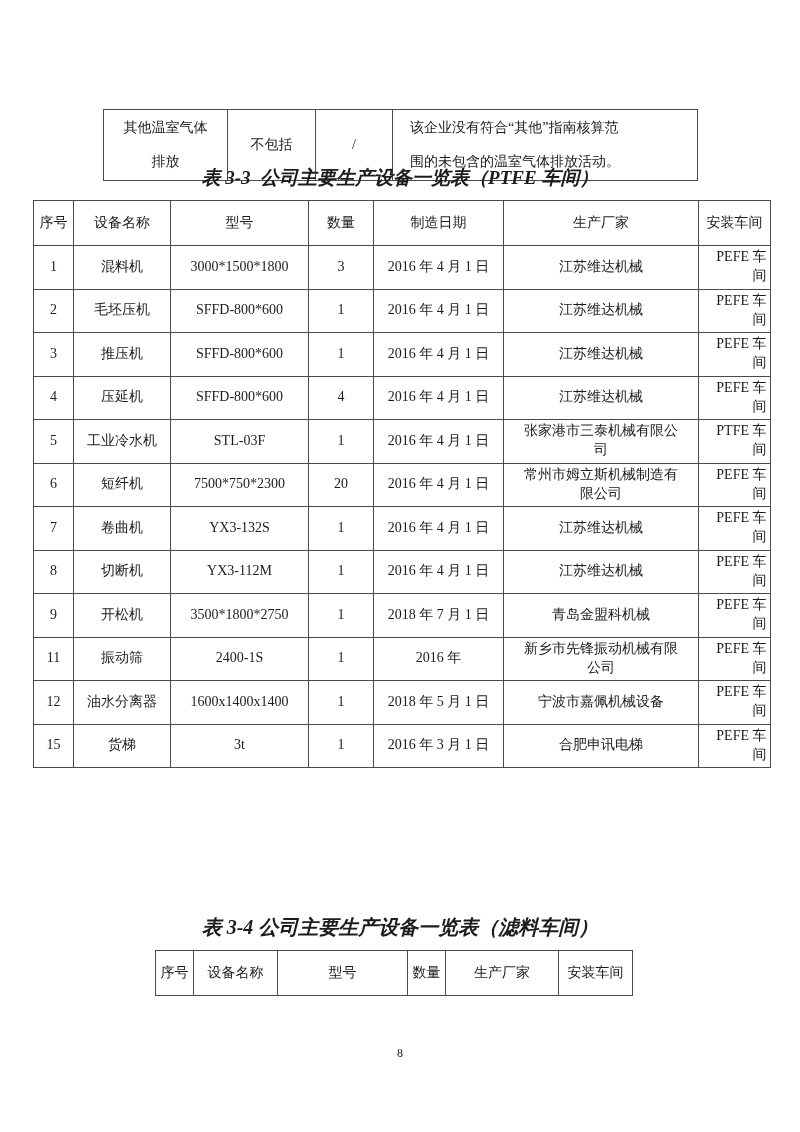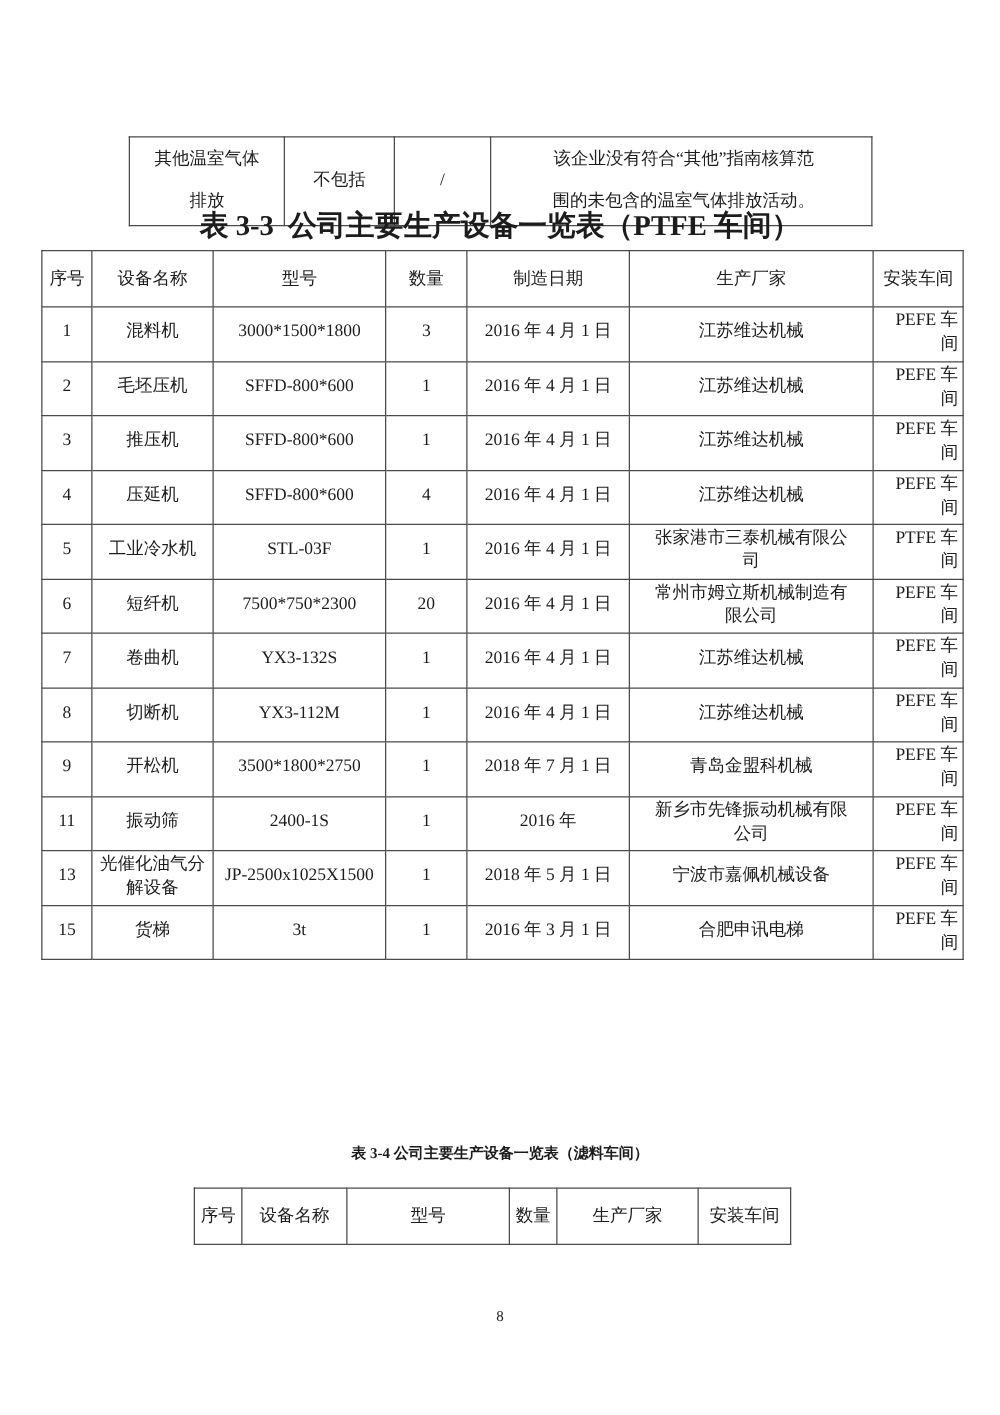--- a/index.html
+++ b/index.html
@@ -6,28 +6,28 @@
   body { margin: 0; background: #ffffff; font-family: "Liberation Serif", "DejaVu Serif", serif; color: #1c1c1c; }
   .page { position: relative; width: 800px; height: 1132px; background: #ffffff; overflow: hidden; }
 
   table { border-collapse: collapse; table-layout: fixed; }
   td, th { border: 1px solid #4a4a4a; text-align: center; vertical-align: middle;
            font-size: 14px; font-weight: normal; padding: 1px 2px; overflow: hidden; }
 
   
   .ghg-table { position: absolute; left: 103px; top: 109px; width: 594px; }
   .ghg-table td { height: 65px; line-height: 34px; }
-  .ghg-note { text-align: center; padding-left: 6px; }
+  .ghg-note { text-align: left; padding-left: 17px; }
   .ghg-note div, .ghg-cat div { line-height: 34px; }
 
   
   .doc-title { position: absolute; left: 0; width: 800px; text-align: center;
                font-weight: bold; white-space: pre; }
-  .title-33 { top: 165px; font-size: 23px; }
-  .title-34 { top: 914px; font-size: 12px; }
+  .title-33 { top: 165px; font-size: 19px; font-style: italic; }
+  .title-34 { top: 914px; font-size: 20px; font-style: italic; }
 
   
   .main-table { position: absolute; left: 33px; top: 200px; width: 737px; }
   .main-table th { height: 45px; }
   .main-table td { height: 43.5px; line-height: 1.35; }
   .main-table td span { display: inline-block; vertical-align: middle; }
   .main-table td:nth-child(2) span { max-width: 88px; }
   .main-table td:nth-child(6) span { max-width: 166px; }
   .main-table td:nth-child(7) span { max-width: 64px; text-align: right; }
 
@@ -174,23 +174,23 @@
         <tr>
           <td><span>11</span></td>
           <td><span>振动筛</span></td>
           <td><span>2400-1S</span></td>
           <td><span>1</span></td>
           <td><span>2016 年</span></td>
           <td><span>新乡市先锋振动机械有限公司</span></td>
           <td><span>PEFE 车间</span></td>
         </tr>
         <tr>
-          <td><span>13</span></td>
-          <td><span>光催化油气分解设备</span></td>
-          <td><span>JP-2500x1025X1500</span></td>
+          <td><span>12</span></td>
+          <td><span>油水分离器</span></td>
+          <td><span>1600x1400x1400</span></td>
           <td><span>1</span></td>
           <td><span>2018 年 5 月 1 日</span></td>
           <td><span>宁波市嘉佩机械设备</span></td>
           <td><span>PEFE 车间</span></td>
         </tr>
         <tr>
           <td><span>15</span></td>
           <td><span>货梯</span></td>
           <td><span>3t</span></td>
           <td><span>1</span></td>

